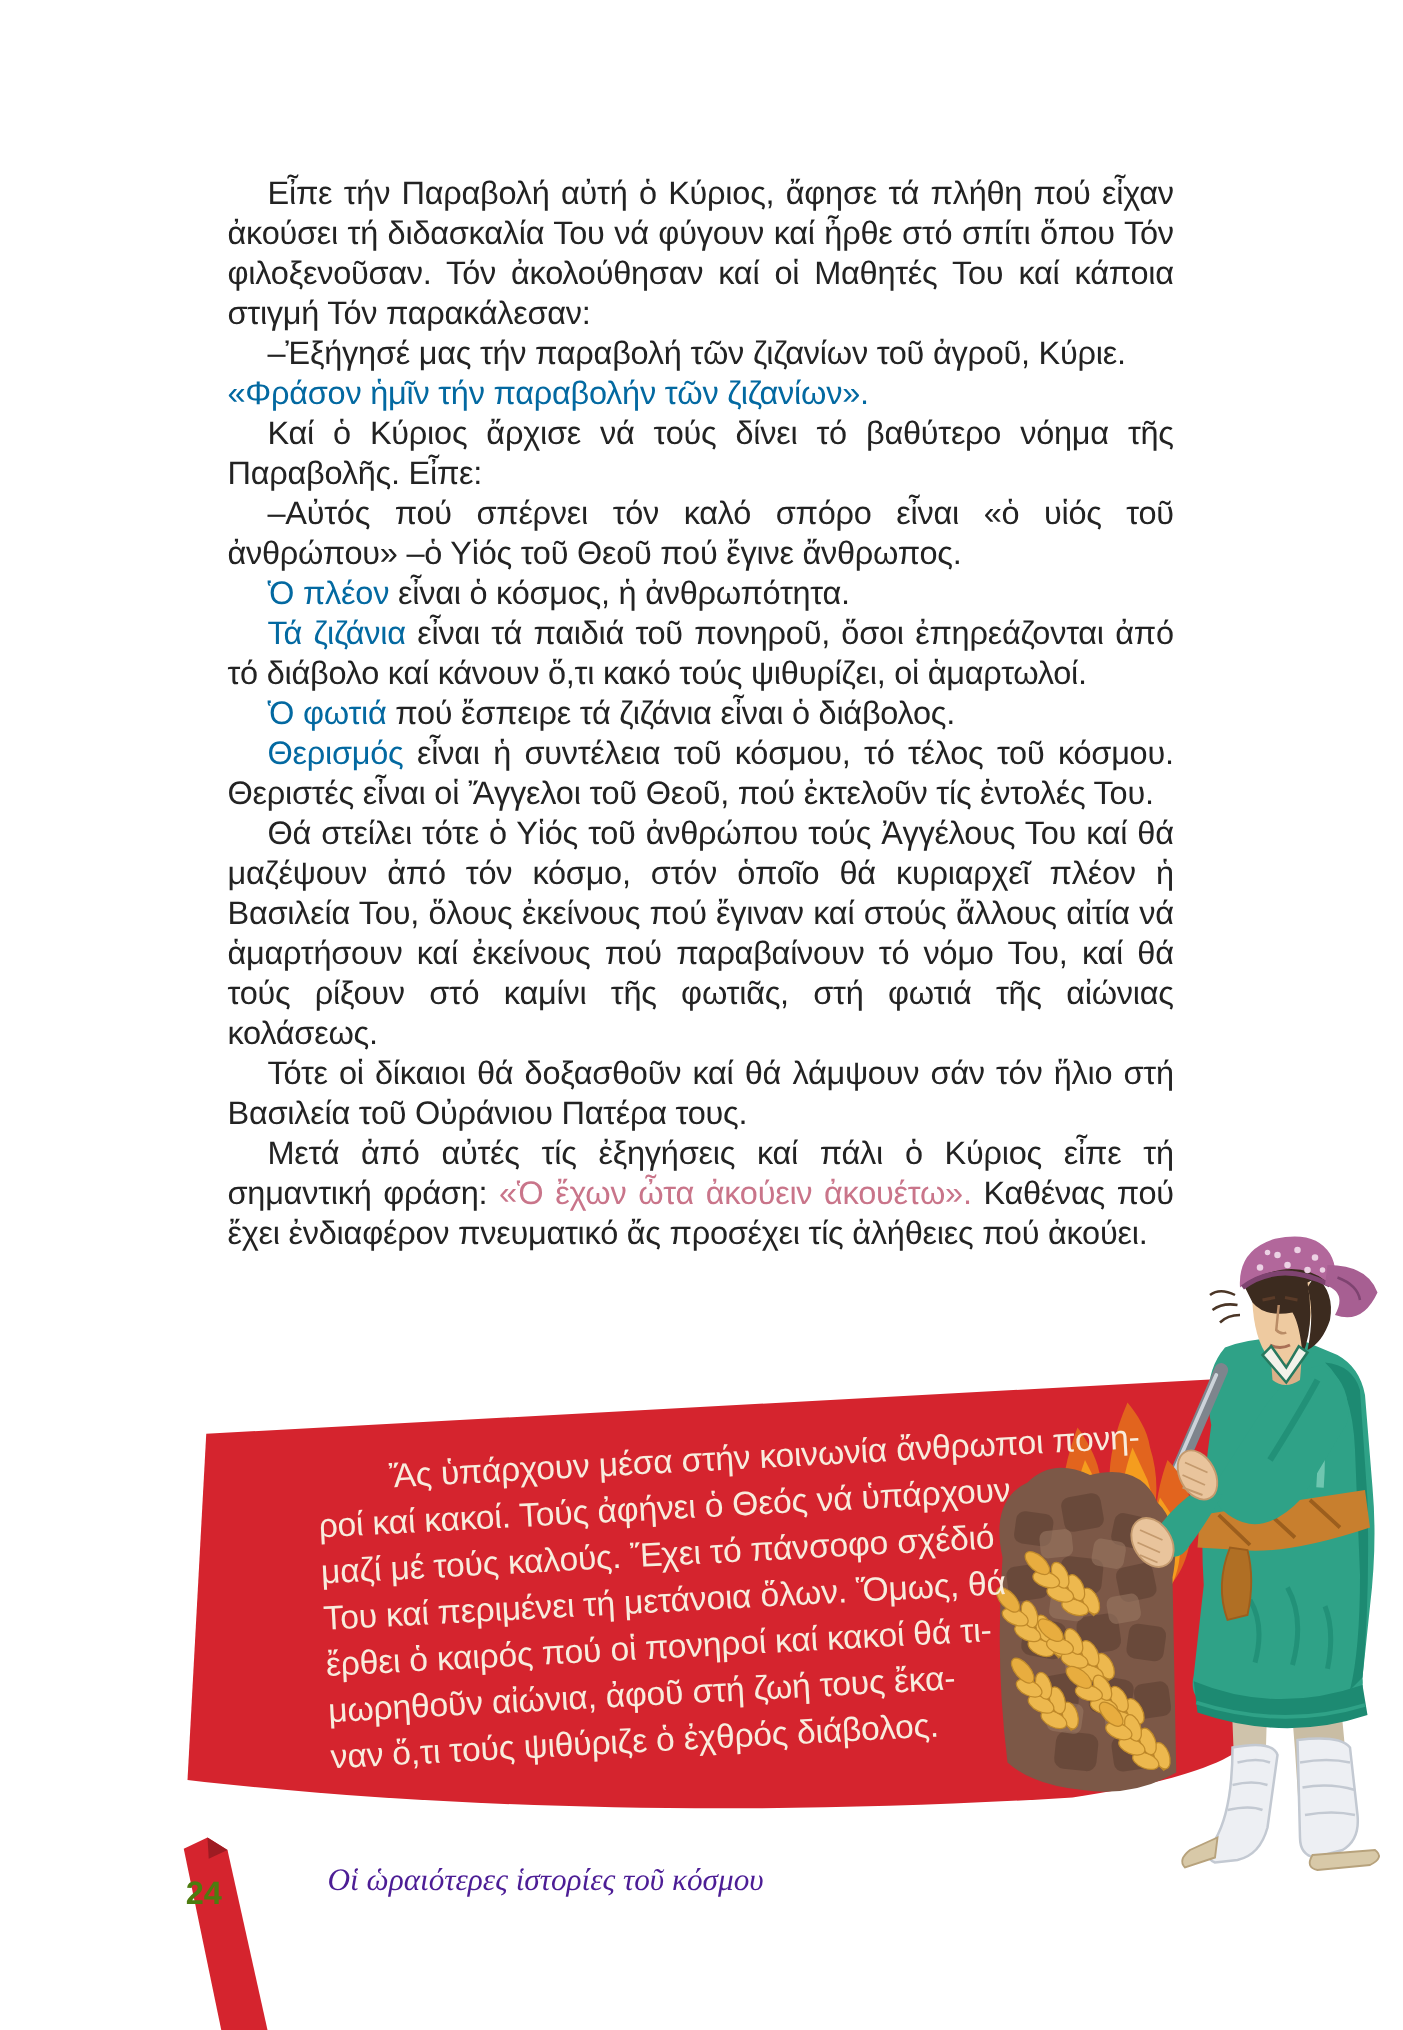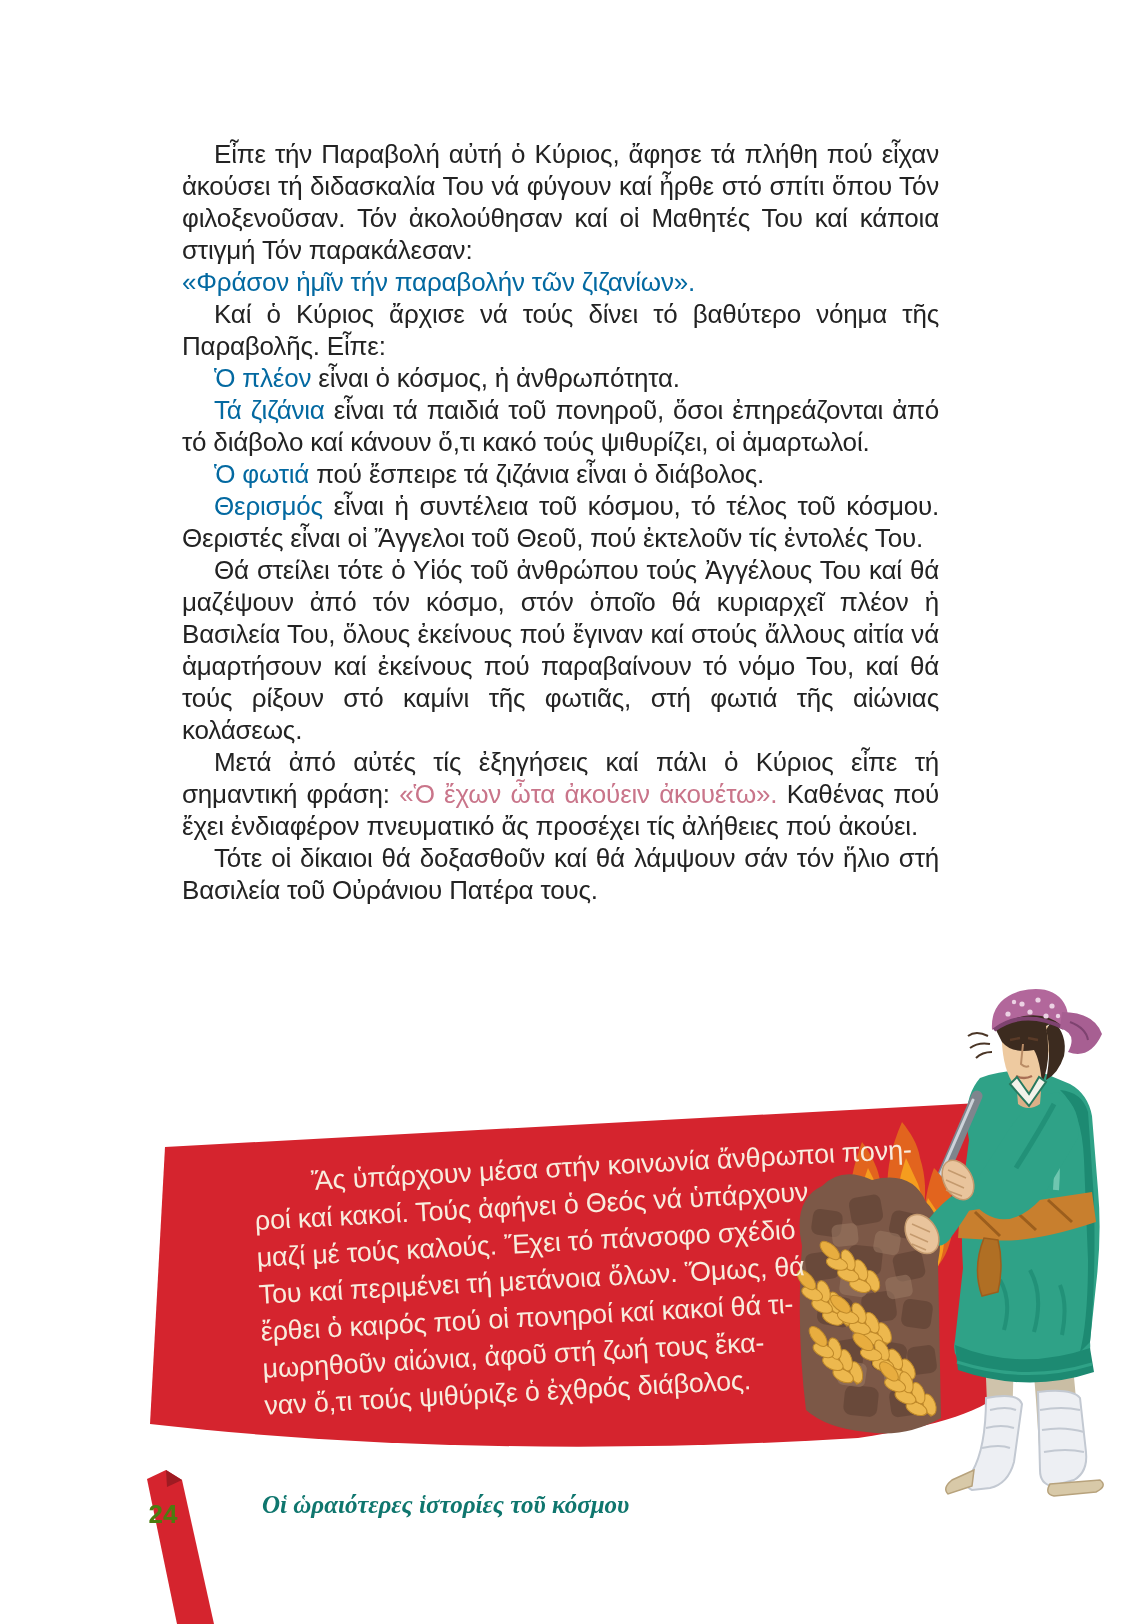--- a/index.html
+++ b/index.html
@@ -30,40 +30,42 @@
   
   #illustration{position:absolute;left:770px;top:980px;z-index:3;}
   
   #footer-svg{position:absolute;left:0;top:0;z-index:2;}
   #page-number{
     position:absolute;left:146px;top:1499px;width:34px;text-align:center;
     color:#4d7c0f;font-weight:bold;font-size:26px;z-index:5;
   }
   #footer-title{
     position:absolute;left:262px;top:1491px;
-    font-family:"Liberation Serif",serif;font-style:italic;font-weight:700;
-    font-size:25px;color:#0f766e;z-index:5;white-space:nowrap;
+    font-family:"Liberation Serif",serif;font-style:italic;font-weight:400;
+    font-size:25px;color:#4c1d95;z-index:5;white-space:nowrap;
   }
 </style>
 </head>
 <body>
 
 <div id="page">
 
   <div id="body-text">
       <p><span>Εἶπε τήν Παραβολή αὐτή ὁ Κύριος, ἄφησε τά πλήθη πού εἶχαν ἀκούσει τή διδασκαλία Του νά φύγουν καί ἦρθε στό σπίτι ὅπου Τόν φιλοξενοῦσαν. Τόν ἀκολούθησαν καί οἱ Μαθητές Του καί κάποια στιγμή Τόν παρακάλεσαν:</span></p>
+      <p><span>–Ἐξήγησέ μας τήν παραβολή τῶν ζιζανίων τοῦ ἀγροῦ, Κύριε.</span></p>
       <p class="flush"><span class="kw-red">«Φράσον ἡμῖν τήν παραβολήν τῶν ζιζανίων».</span></p>
       <p><span>Καί ὁ Κύριος ἄρχισε νά τούς δίνει τό βαθύτερο νόημα τῆς Παραβολῆς. Εἶπε:</span></p>
+      <p><span>–Αὐτός πού σπέρνει τόν καλό σπόρο εἶναι «ὁ υἱός τοῦ ἀνθρώπου» –ὁ Υἱός τοῦ Θεοῦ πού ἔγινε ἄνθρωπος.</span></p>
       <p><span class="kw-red">Ὁ πλέον</span><span> εἶναι ὁ κόσμος, ἡ ἀνθρωπότητα.</span></p>
       <p><span class="kw-red">Τά ζιζάνια</span><span> εἶναι τά παιδιά τοῦ πονηροῦ, ὅσοι ἐπηρεάζονται ἀπό τό διάβολο καί κάνουν ὅ,τι κακό τούς ψιθυρίζει, οἱ ἁμαρτωλοί.</span></p>
       <p><span class="kw-red">Ὁ φωτιά</span><span> πού ἔσπειρε τά ζιζάνια εἶναι ὁ διάβολος.</span></p>
       <p><span class="kw-red">Θερισμός</span><span> εἶναι ἡ συντέλεια τοῦ κόσμου, τό τέλος τοῦ κόσμου. Θεριστές εἶναι οἱ Ἄγγελοι τοῦ Θεοῦ, πού ἐκτελοῦν τίς ἐντολές Του.</span></p>
       <p><span>Θά στείλει τότε ὁ Υἱός τοῦ ἀνθρώπου τούς Ἀγγέλους Του καί θά μαζέψουν ἀπό τόν κόσμο, στόν ὁποῖο θά κυριαρχεῖ πλέον ἡ Βασιλεία Του, ὅλους ἐκείνους πού ἔγιναν καί στούς ἄλλους αἰτία νά ἁμαρτήσουν καί ἐκείνους πού παραβαίνουν τό νόμο Του, καί θά τούς ρίξουν στό καμίνι τῆς φωτιᾶς, στή φωτιά τῆς αἰώνιας κολάσεως.</span></p>
+      <p><span>Τότε οἱ δίκαιοι θά δοξασθοῦν καί θά λάμψουν σάν τόν ἥλιο στή Βασιλεία τοῦ Οὐράνιου Πατέρα τους.</span></p>
       <p><span>Μετά ἀπό αὐτές τίς ἐξηγήσεις καί πάλι ὁ Κύριος εἶπε τή σημαντική φράση: </span><span class="kw-pink">«Ὁ ἔχων ὦτα ἀκούειν ἀκουέτω».</span><span> Καθένας πού ἔχει ἐνδιαφέρον πνευματικό ἄς προσέχει τίς ἀλήθειες πού ἀκούει.</span></p>
-      <p><span>Τότε οἱ δίκαιοι θά δοξασθοῦν καί θά λάμψουν σάν τόν ἥλιο στή Βασιλεία τοῦ Οὐράνιου Πατέρα τους.</span></p>
     </div>
 
   <svg id="callout-svg" width="1122" height="1624" viewBox="0 0 1122 1624" aria-hidden="true">
     <path d="M165,1147 L1016,1101 L1012,1260 L1003,1388
              C990,1410 938,1426 858,1438
              C600,1454 350,1447 150,1424 Z" fill="#d5242e"></path>
   </svg>
   <div id="callout-text">
       <div class="callout-line first">Ἄς ὑπάρχουν μέσα στήν κοινωνία ἄνθρωποι πονη-</div>
       <div class="callout-line">ροί καί κακοί. Τούς ἀφήνει ὁ Θεός νά ὑπάρχουν</div>

